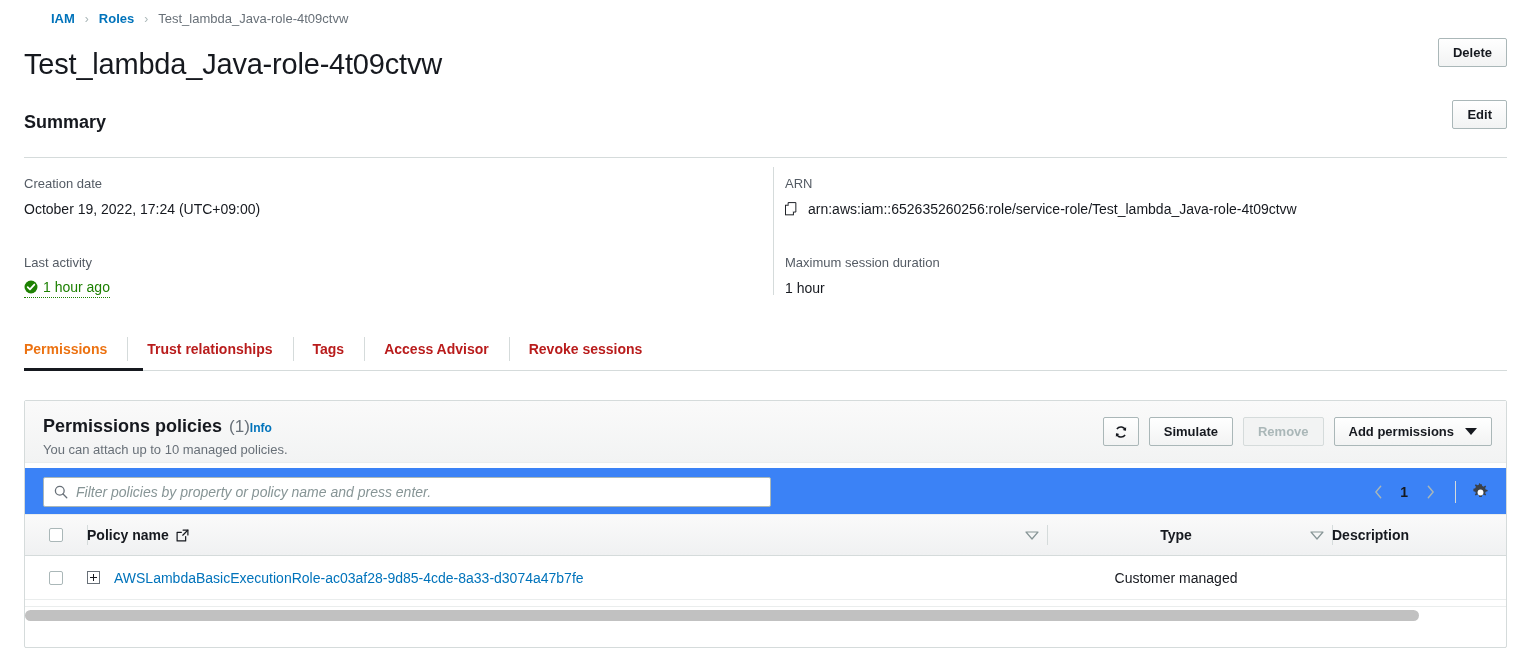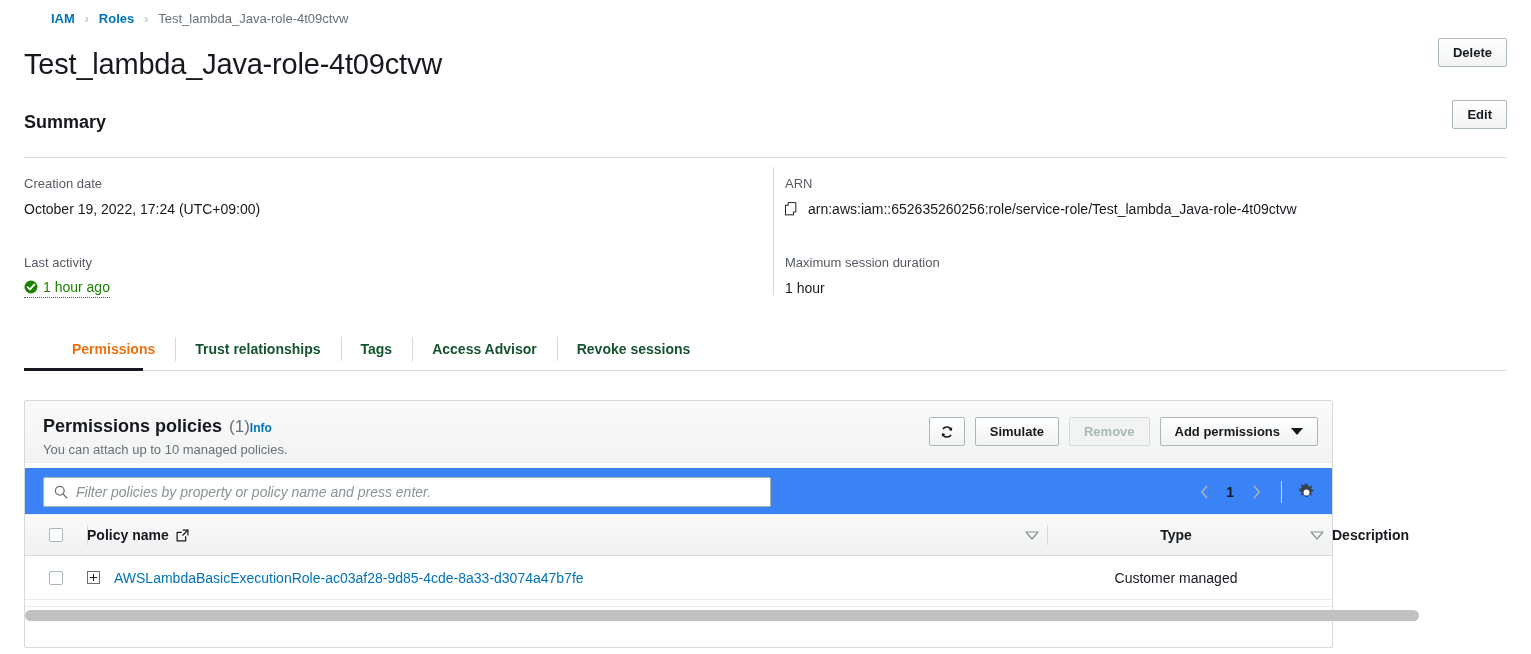--- a/index.html
+++ b/index.html
@@ -172,36 +172,36 @@
     display: flex;
     align-items: stretch;
     height: 42px;
   }
   .tab {
     display: flex;
     align-items: center;
     padding: 0 20px;
     font-size: 14px;
     font-weight: 700;
-    color: #14532d;
+    color: #b91c1c;
     cursor: pointer;
     position: relative;
     white-space: nowrap;
   }
   .tab:first-child { padding-left: 0; padding-right: 20px; }
   .tab + .tab::before {
     content: "";
     position: absolute;
     left: 0;
     top: 9px;
     bottom: 9px;
     width: 1px;
     background: #d5dbdb;
   }
-  .tab.active { color: #ec7211; margin-left: 48px; }
+  .tab.active { color: #ec7211; }
   .tabs-baseline {
     position: absolute;
     left: 24px;
     top: 370px;
     width: 1483px;
     height: 1px;
     background: #d5dbdb;
   }
   .tab-active-underline {
     position: absolute;
@@ -210,21 +210,21 @@
     width: 119px;
     height: 3px;
     background: #16191f;
   }
 
   
   .panel {
     position: absolute;
     left: 24px;
     top: 400px;
-    width: 1309px;
+    width: 1483px;
     height: 248px;
     background: #ffffff;
     border: 1px solid #d5dbdb;
     border-radius: 2px;
     box-sizing: border-box;
   }
   .panel-header {
     position: absolute;
     left: 0;
     top: 0;

